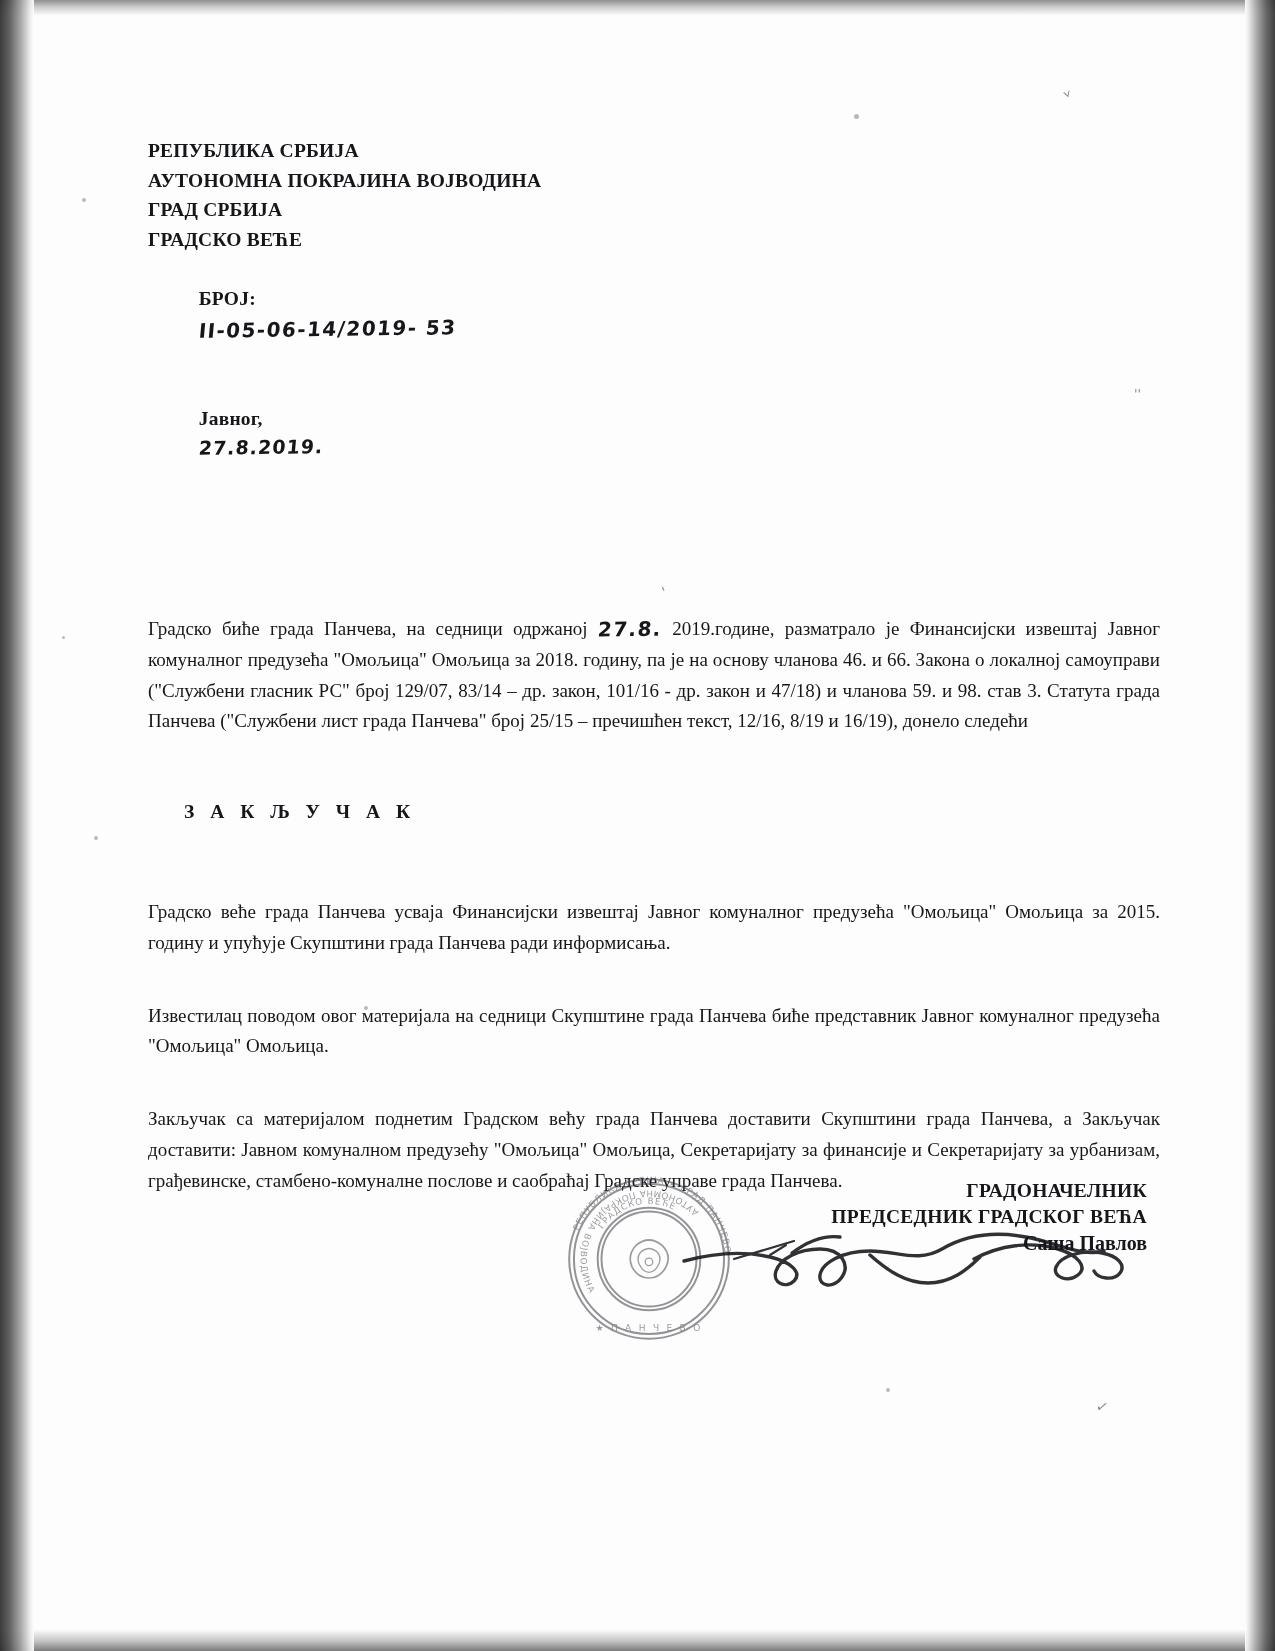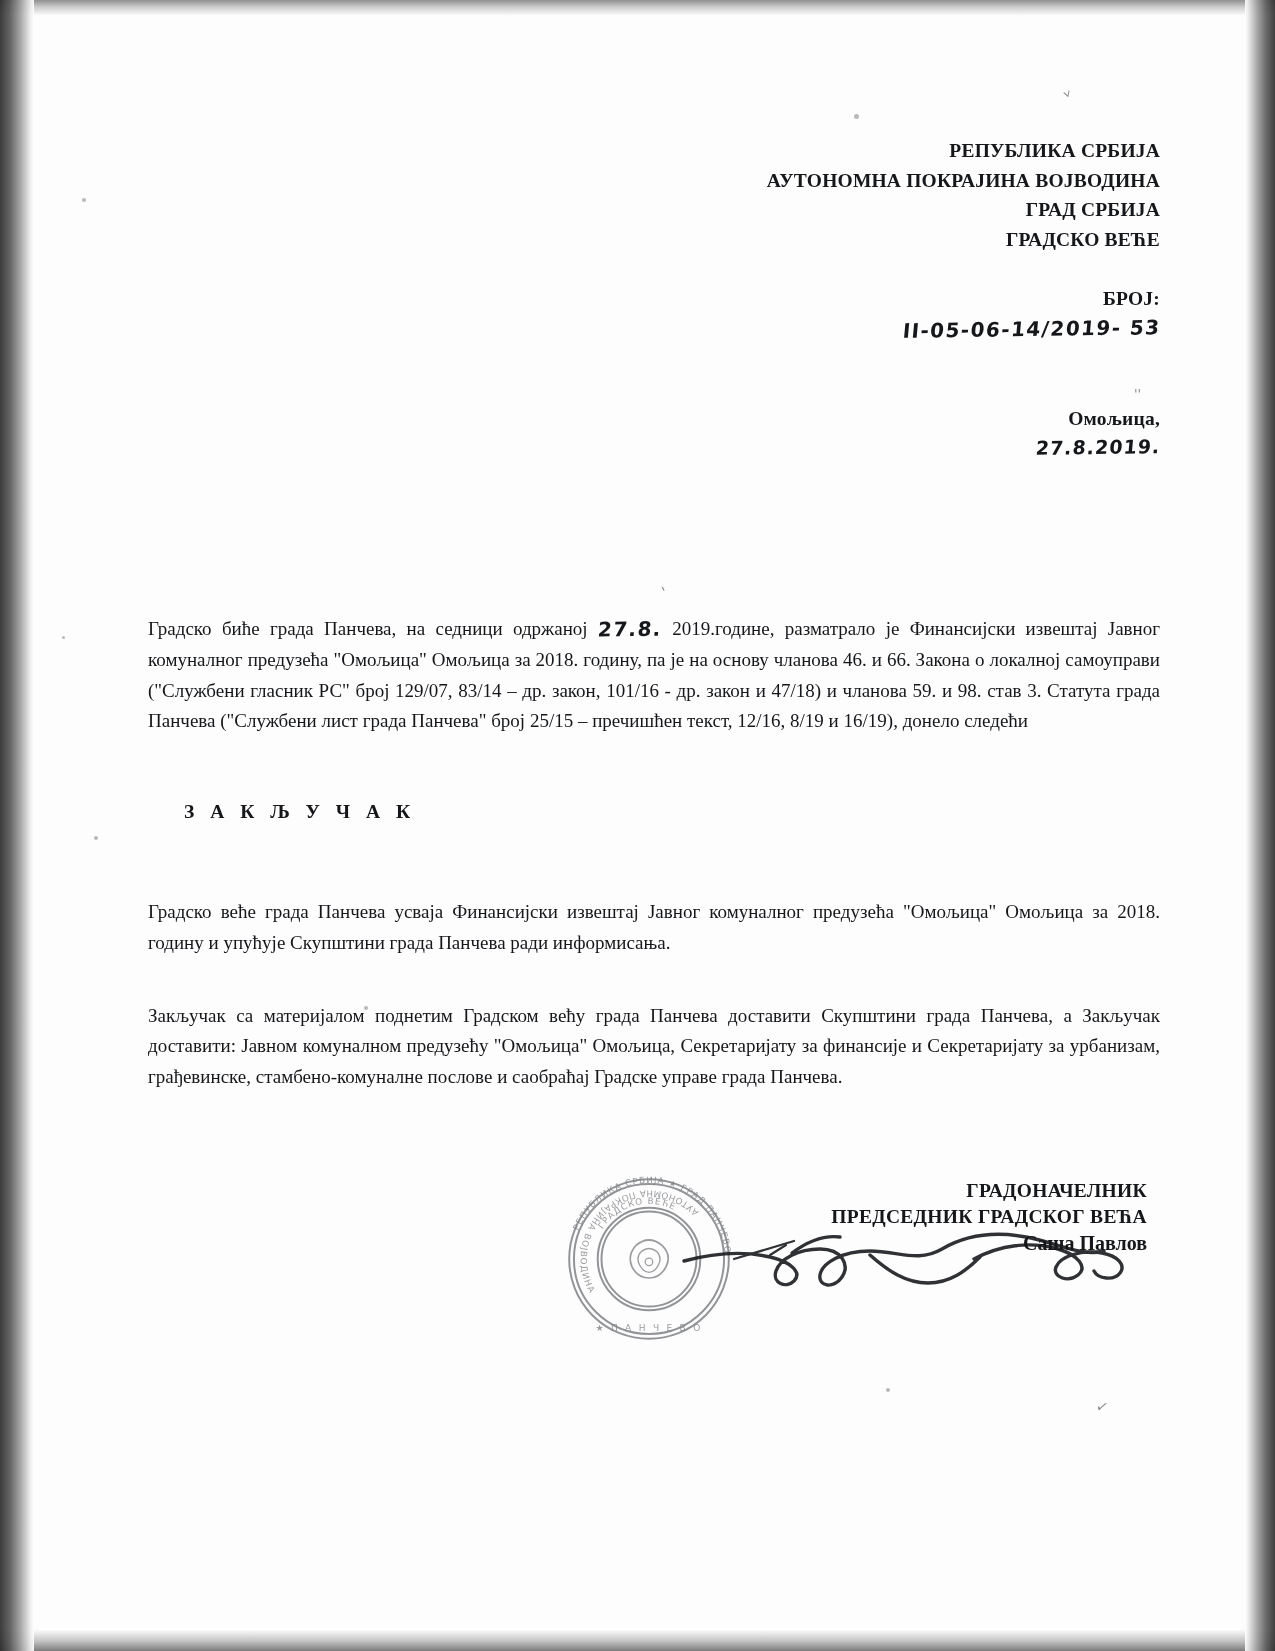--- a/index.html
+++ b/index.html
@@ -55,21 +55,20 @@
     left: 114px;
     right: 85px;
     top: 120px;
   }
   
   .header-block {
     font-weight: bold;
     font-size: 19.5px;
     line-height: 1.52;
     letter-spacing: .2px;
-    text-align: right;
   }
   .header-line {
     white-space: pre;
   }
   .hand {
     font-family: "DejaVu Sans", sans-serif;
     font-weight: bold;
     font-size: 20px;
     letter-spacing: 1.4px;
     display: inline-block;
@@ -179,34 +178,35 @@
       <div class="header-block">
         <div class="header-line">РЕПУБЛИКА СРБИЈА</div>
         <div class="header-line">АУТОНОМНА ПОКРАЈИНА ВОЈВОДИНА</div>
         <div class="header-line">ГРАД СРБИЈА</div>
         <div class="header-line">ГРАДСКО ВЕЋЕ</div>
         <div class="header-line">
           <span>БРОЈ:</span>
           <span class="hand">II-05-06-14/2019- 53</span>
         </div>
         <div class="header-line">
-          <span>Омољица,</span>
+          <span>Јавног,</span>
           <span class="hand sm">27.8.2019.</span>
         </div>
       </div>
 
       <div class="intro">
         <span>Градско биће града Панчева, на седници одржаној</span>
         <span class="hand">27.8.</span>
         <span>2019.године, разматрало је Финансијски извештај Јавног комуналног предузећа "Омољица" Омољица за 2018. годину, па је на основу чланова 46. и 66. Закона о локалној самоуправи ("Службени гласник РС" број 129/07, 83/14 – др. закон, 101/16 - др. закон и 47/18) и чланова 59. и 98. став 3. Статута града Панчева ("Службени лист града Панчева" број 25/15 – пречишћен текст, 12/16, 8/19 и 16/19), донело следећи</span>
       </div>
 
       <div class="doc-title">З А К Љ У Ч А К</div>
 
-      <div class="para first">Градско веће града Панчева усваја Финансијски извештај Јавног комуналног предузећа "Омољица" Омољица за 2018. годину и упућује Скупштини града Панчева ради информисања.</div>
+      <div class="para first">Градско веће града Панчева усваја Финансијски извештај Јавног комуналног предузећа "Омољица" Омољица за 2015. годину и упућује Скупштини града Панчева ради информисања.</div>
+      <div class="para">Известилац поводом овог материјала на седници Скупштине града Панчева биће представник Јавног комуналног предузећа "Омољица" Омољица.</div>
       <div class="para">Закључак са материјалом поднетим Градском већу града Панчева доставити Скупштини града Панчева, а Закључак доставити: Јавном комуналном предузећу "Омољица" Омољица, Секретаријату за финансије и Секретаријату за урбанизам, грађевинске, стамбено-комуналне послове и саобраћај Градске управе града Панчева.</div>
 
     </div>
 
     <div class="sig-area">
       <div class="sig-title">ГРАДОНАЧЕЛНИК</div>
       <div class="sig-title">ПРЕДСЕДНИК ГРАДСКОГ ВЕЋА</div>
       <div class="sig-name">Саша Павлов</div>
     </div>
 

